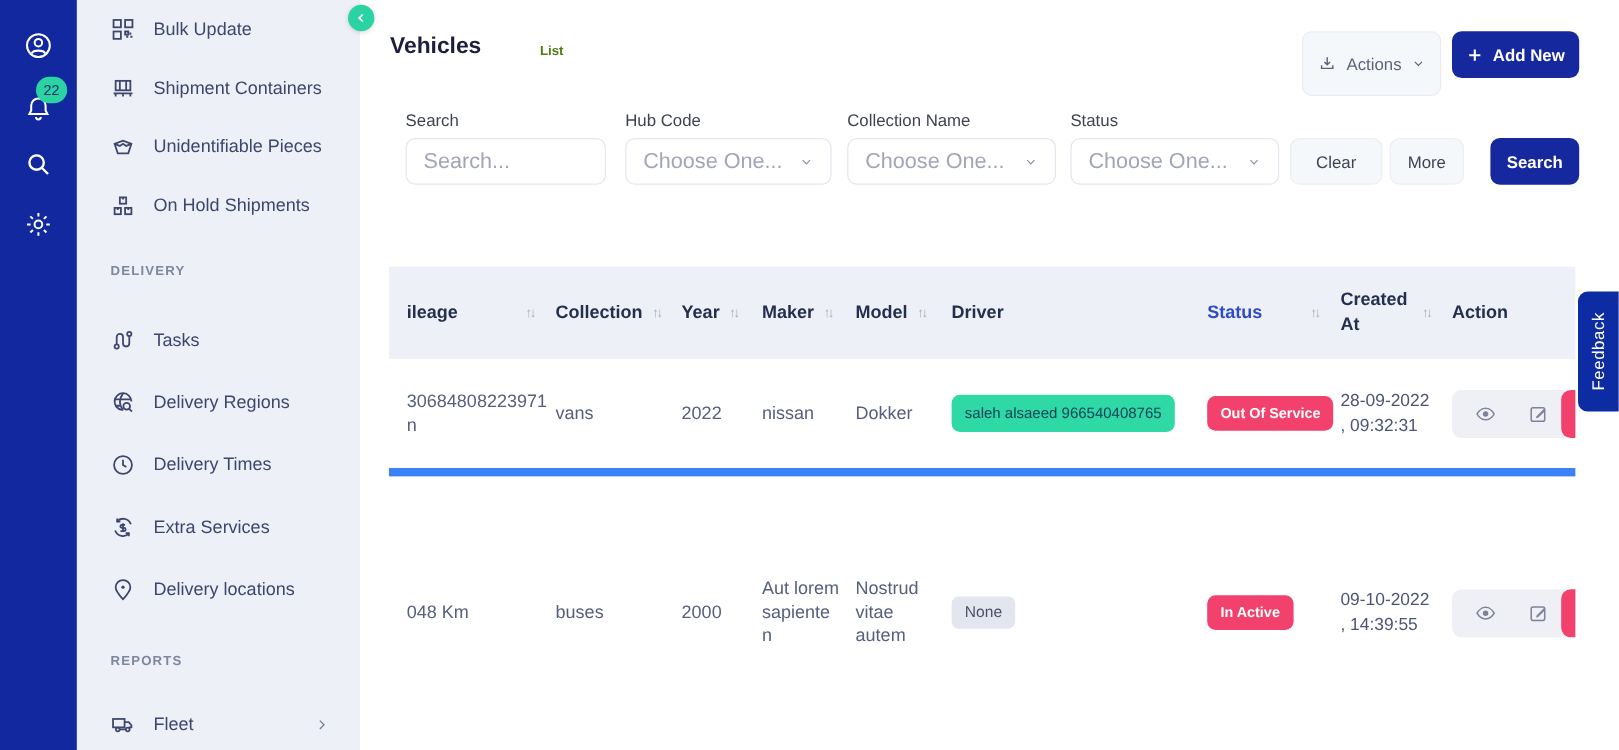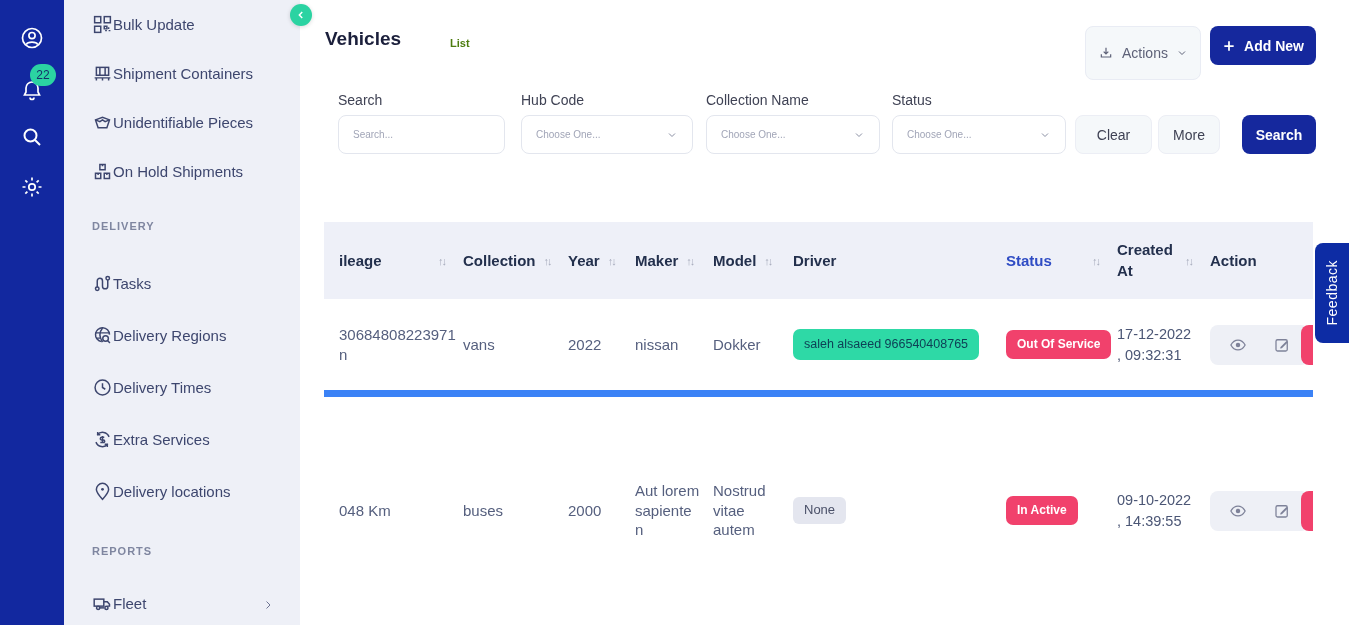--- a/index.html
+++ b/index.html
@@ -18,21 +18,21 @@
   body{font-family:"Liberation Sans","DejaVu Sans",sans-serif;background:#fff;position:relative;color:#3f4254}
 
   
   .rail{position:absolute;left:0;top:0;width:64px;height:625px;background:var(--rail-blue);z-index:3}
   .rail .ricon{position:absolute;left:20px;width:24px;height:24px;color:#fff;cursor:pointer}
   .rail .badge{position:absolute;left:30px;top:64px;min-width:26px;height:22px;background:var(--green);
     border-radius:11px;color:#16306b;font-size:12px;font-weight:400;display:flex;align-items:center;justify-content:center;z-index:2}
 
   
   .sidebar{position:absolute;left:64px;top:0;width:236px;height:625px;background:var(--side-bg);z-index:2}
-  .side-item{display:flex;align-items:center;padding-left:28px;height:49px;color:var(--side-text);
+  .side-item{display:flex;align-items:center;gap:15px;padding-left:28px;height:49px;color:var(--side-text);
     font-size:15px;cursor:pointer;white-space:nowrap}
   .side-item .sicon{width:21px;height:21px;flex:0 0 21px;color:#3d466e}
   .sec-head{margin-top:24px;height:18px;margin-bottom:19px;padding-left:28px;font-size:11px;font-weight:700;
     letter-spacing:1px;color:#7f86a0}
   .sec-head.reports{margin-top:28px;margin-bottom:14px}
   .grp2 .side-item{height:52px}
   .side-item .chev-r{margin-left:auto;margin-right:26px;color:#6d7492;width:12px;height:12px}
 
   .collapse-btn{position:absolute;left:290px;top:4px;width:22px;height:22px;border-radius:50%;
     background:var(--green);display:flex;align-items:center;justify-content:center;z-index:6;cursor:pointer;
@@ -48,21 +48,21 @@
   .btn-actions{position:absolute;left:785px;top:26px;width:116px;height:54px;background:#f5f8fa;
     border:1px solid #e9ecf4;color:#5e6278;gap:8px}
   .btn-actions svg{width:16px;height:16px}
   .btn-add{position:absolute;left:910px;top:26px;width:106px;height:39px;background:var(--brand-blue);
     color:#fff;font-weight:700;gap:8px}
   .btn-add svg{width:14px;height:14px}
 
   
   .flabel{position:absolute;top:92px;font-size:14px;color:#3f4254}
   .fctrl{position:absolute;top:115px;height:39px;border:1px solid #e3e6ee;border-radius:8px;background:#fff;
-    font-size:10px;display:flex;align-items:center;padding:0 14px;color:var(--muted)}
+    font-size:18px;display:flex;align-items:center;padding:0 14px;color:var(--muted)}
   input.fctrl{outline:none;color:#3f4254}
   input.fctrl::placeholder{color:var(--muted)}
   .fsel{justify-content:space-between;cursor:pointer}
   .fsel svg{width:12px;height:12px;color:#8a8fa3}
   .btn-lite{position:absolute;top:115px;height:39px;background:#f5f8fa;border:1px solid #eceef5;color:#3f4254}
   .btn-search{position:absolute;top:115px;height:39px;background:var(--brand-blue);color:#fff;font-weight:600}
 
   
   .card{position:absolute;left:24px;top:222px;width:989px;height:403px;overflow:hidden;background:#fff}
   .tgrid{display:grid;grid-template-columns:124px 105px 67px 78px 80px 213px 111px 93px 1fr;
@@ -350,21 +350,21 @@
       <div class="cell">2022</div>
       <div class="cell">nissan</div>
       <div class="cell">Dokker</div>
       <div class="cell">
         <span class="badge-green">saleh alsaeed 966540408765</span>
       </div>
       <div class="cell">
         <span class="badge-status">Out Of Service</span>
       </div>
       <div class="cell created">
-        <div>17-12-2022</div>
+        <div>28-09-2022</div>
         <div>, 09:32:31</div>
       </div>
       <div class="acell">
         <div class="apill">
           <svg viewBox="0 0 24 24" fill="none" stroke="currentColor" stroke-width="1.7">
             <path d="M2.5 12S6 5.5 12 5.5 21.5 12 21.5 12 18 18.5 12 18.5 2.5 12 2.5 12z"></path>
             <circle cx="12" cy="12" r="3" fill="currentColor" stroke="none"></circle>
           </svg>
           <svg viewBox="0 0 24 24" fill="none" stroke="currentColor" stroke-width="1.7">
             <rect x="4" y="5" width="15" height="15" rx="2"></rect>

